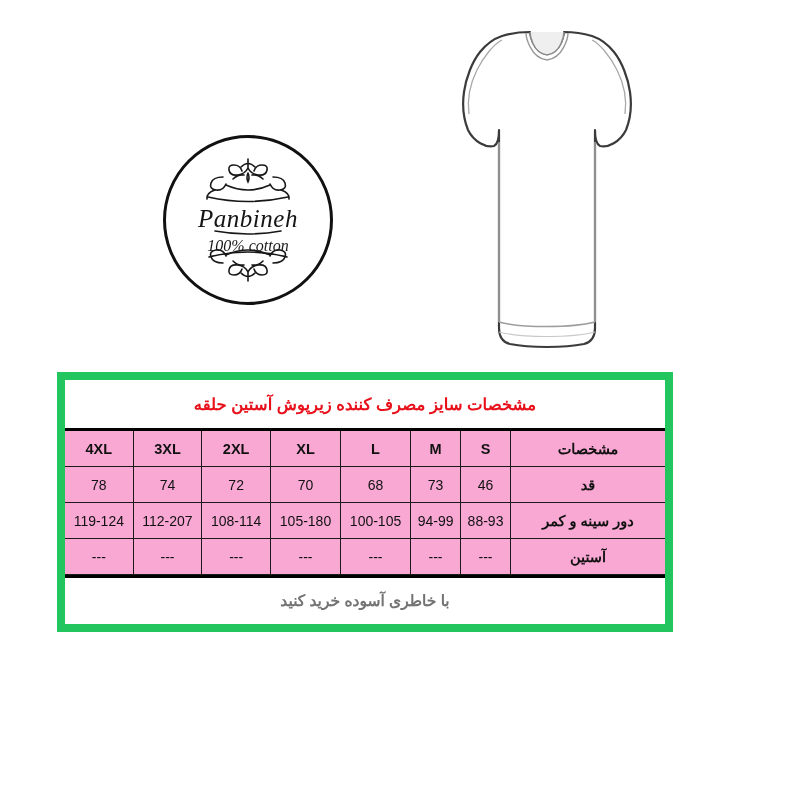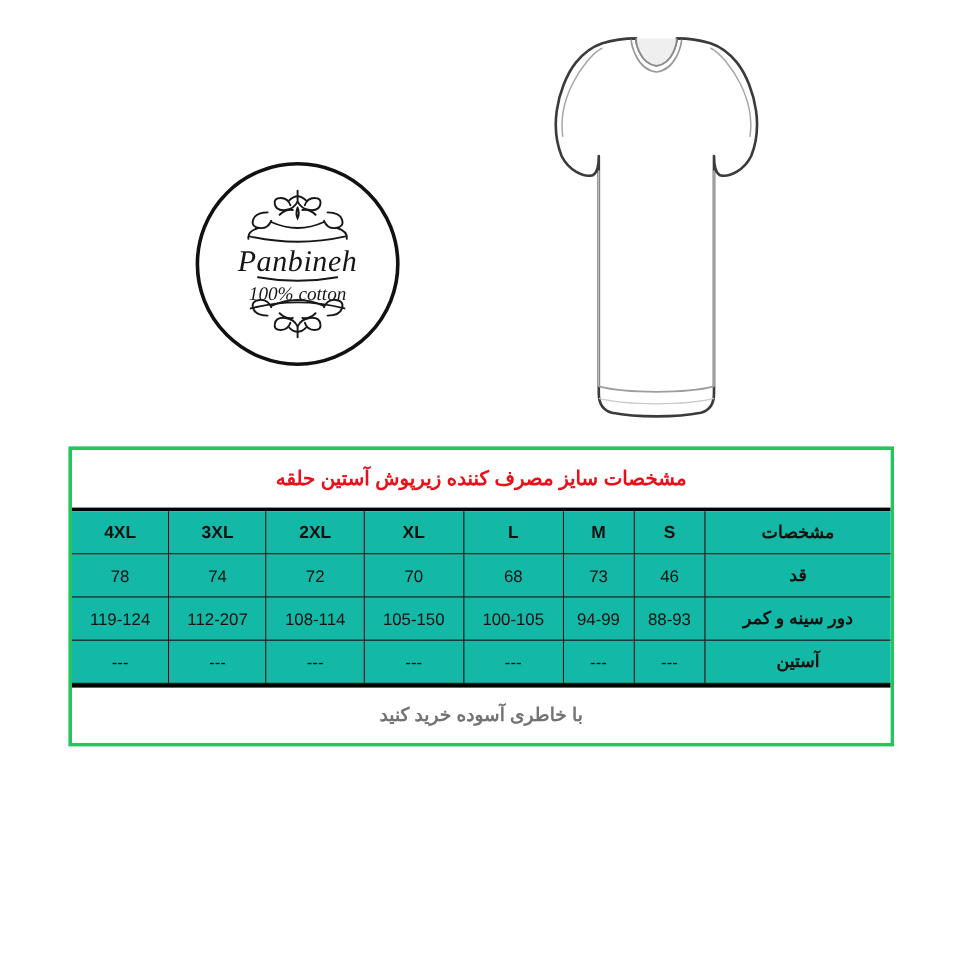--- a/index.html
+++ b/index.html
@@ -69,22 +69,22 @@
     top: 22px;
     width: 190px;
     height: 340px;
   }
 
   
   .table-box {
     position: absolute;
     left: 57px;
     top: 372px;
-    width: 688px;
-    border: 3px solid #22c55e;
+    width: 616px;
+    border: 8px solid #22c55e;
     box-sizing: border-box;
     background: #ffffff;
   }
   .title-row {
     height: 48px;
     display: flex;
     align-items: center;
     justify-content: center;
     border-bottom: 3px solid #000000;
     background: #ffffff;
@@ -100,21 +100,21 @@
     width: 100%;
     direction: rtl;
   }
   table td {
     border: 1px solid #1a1a1a;
     height: 33px;
     text-align: center;
     vertical-align: middle;
     font-size: 14px;
     color: #111111;
-    background: #14b8a6;
+    background: #f9a8d4;
   }
   table td.hdr {
     font-weight: bold;
     font-size: 14.5px;
   }
   table td.rowlabel {
     font-weight: bold;
     font-size: 14.5px;
     width: 152px;
     margin-top: 28px;
@@ -245,21 +245,21 @@
           <td>72</td>
           <td>74</td>
           <td>78</td>
         </tr>
 
         <tr>
           <td class="rowlabel">دور سینه و کمر</td>
           <td>88-93</td>
           <td>94-99</td>
           <td>100-105</td>
-          <td>105-150</td>
+          <td>105-180</td>
           <td>108-114</td>
           <td>112-207</td>
           <td>119-124</td>
         </tr>
 
         <tr>
           <td class="rowlabel">آستین</td>
           <td>---</td>
           <td>---</td>
           <td>---</td>

